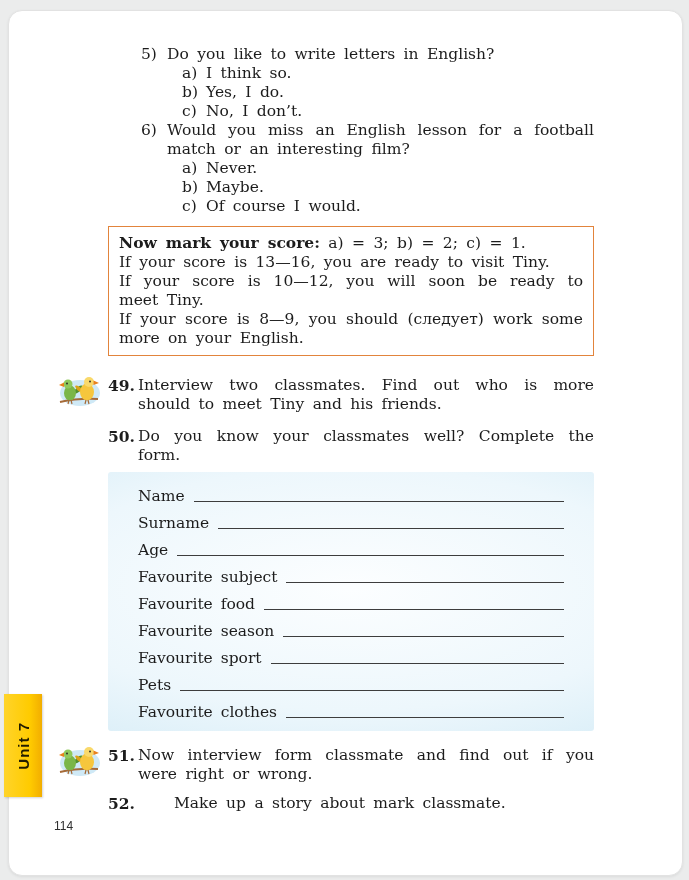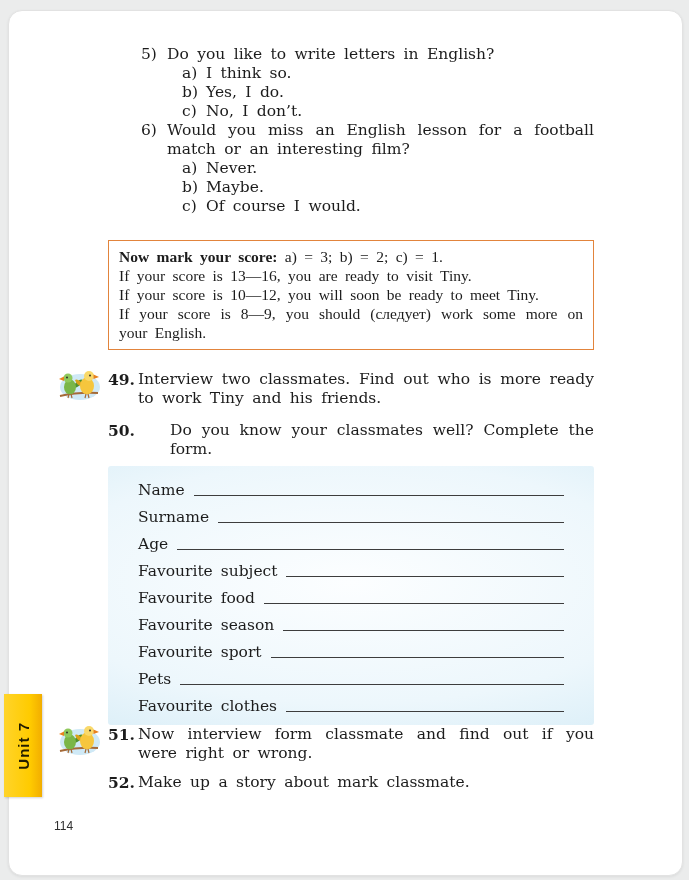--- a/index.html
+++ b/index.html
@@ -26,34 +26,33 @@
   .quiz{margin-left:33px;}
   .q-row{display:flex;}
   .qnum{width:26px;flex:none;}
   .qtext{flex:1;text-align:justify;}
   .opts{margin-left:15px;}
   .opt{display:flex;}
   .olabel{width:24px;flex:none;}
   .otext{flex:1;}
   
   .score-box{
-    margin-top:24px;
+    margin-top:10px;
     border:1.6px solid #e2843c;
     padding:6px 10px 7px 10px;
     box-sizing:border-box;
-    font-family:Liberation Serif, serif;
   }
   .score-line{text-align:justify;}
   .score-line b{font-weight:bold;}
   
   .exercise{position:relative;display:flex;}
   .ex49{margin-top:20px;}
-  .ex50{margin-top:13px;gap:32px;}
-  .ex51{margin-top:0;}
-  .ex52{margin-top:10px;}
+  .ex50{margin-top:13px;}
+  .ex51{margin-top:15px;}
+  .ex52{margin-top:10px;gap:36px;}
   .exnum{width:30px;flex:none;font-weight:bold;}
   .extext{flex:1;text-align:justify;}
   .ex-icon{position:absolute;left:-52px;top:-5px;width:46px;height:40px;}
   
   .form-box{
     margin-top:7px;
     width:100%;box-sizing:border-box;
     padding:7px 28px 9px 30px;
     border-radius:3px;
     background:radial-gradient(115% 85% at 50% 45%, #fcfeff 0%, #edf7fc 55%, #cfe9f5 100%);
@@ -151,21 +150,21 @@
           <circle cx="11" cy="12.5" r="0.9" fill="#222"></circle>
           <path d="M26 18 q-5 -5 -7 -3 q2 6 7 6 z" fill="#d9a21a"></path>
           <ellipse cx="31" cy="21" rx="7" ry="8.5" fill="#f6c63d"></ellipse>
           <circle cx="33" cy="11" r="5" fill="#f9d96a"></circle>
           <polygon points="37.5,9.5 43,12 37.5,14" fill="#e8821e"></polygon>
           <circle cx="34" cy="10.5" r="0.9" fill="#222"></circle>
           <path d="M13 29 l-1 4 M15 29 l1 4 M30 29 l-1 4 M32 29 l1 4" stroke="#a56a38" stroke-width="1.2"></path>
         </svg>
       </span>
       <span class="exnum">49.</span>
-      <div class="extext">Interview two classmates. Find out who is more ready to work Tiny and his friends.</div>
+      <div class="extext">Interview two classmates. Find out who is more should to meet Tiny and his friends.</div>
     </div>
 
     <div class="exercise ex50">
       <span class="exnum">50.</span>
       <div class="extext">Do you know your classmates well? Complete the form.</div>
     </div>
 
     <div class="form-box">
       <div class="form-row">
         <span class="flabel">Name</span>

